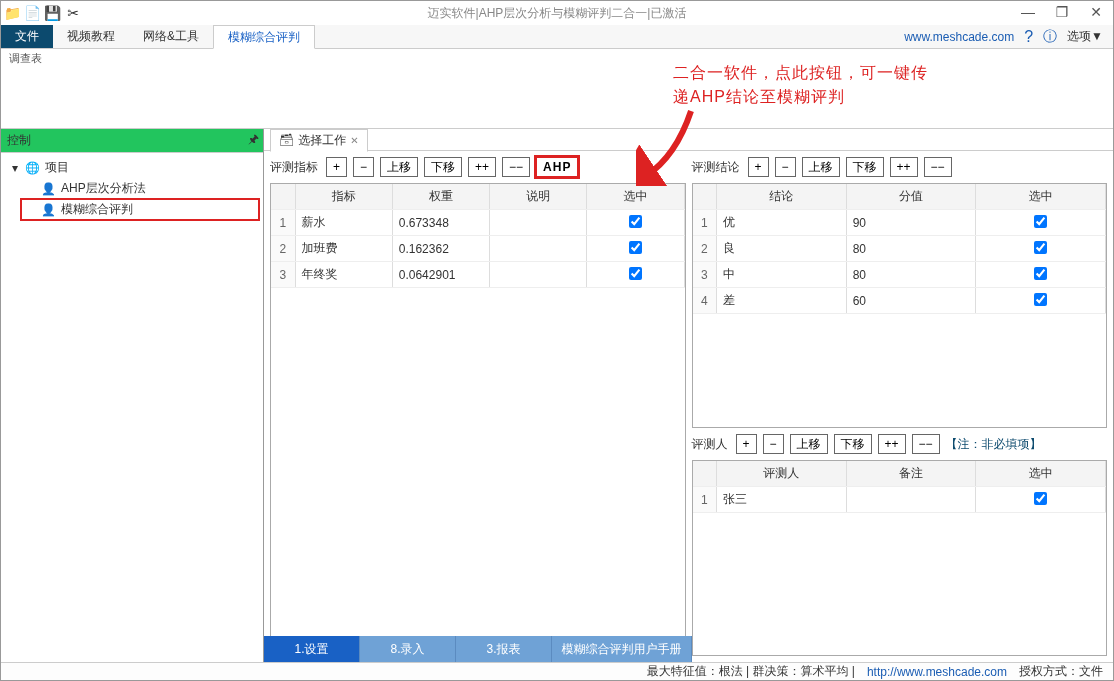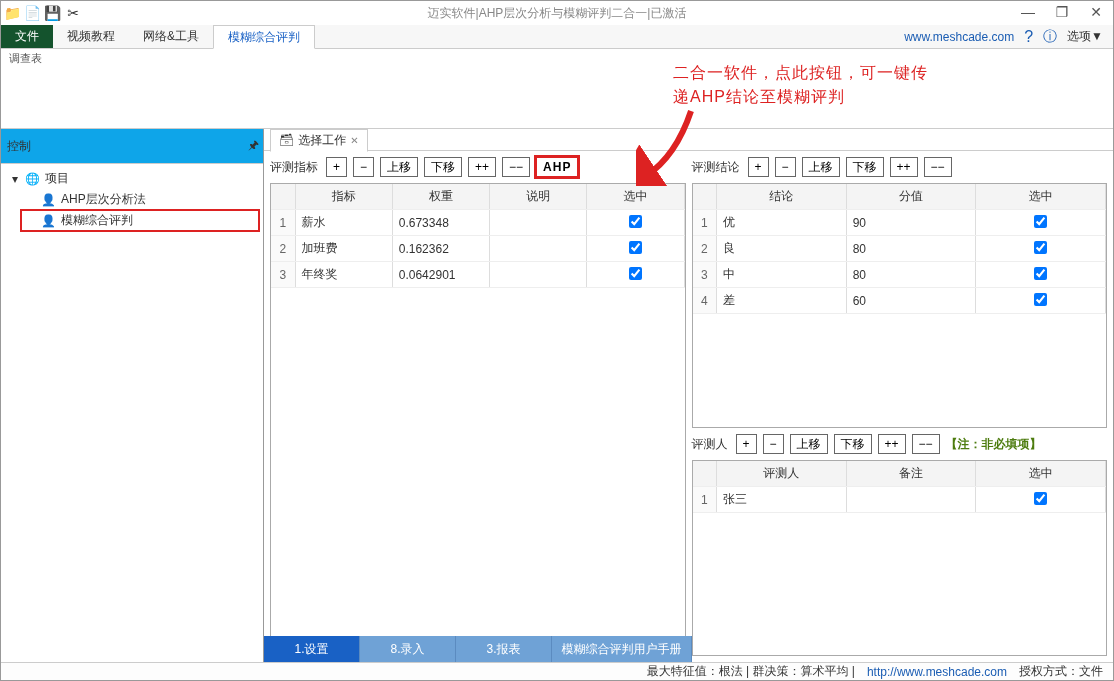--- a/index.html
+++ b/index.html
@@ -6,36 +6,36 @@
 body { font-family: "Microsoft YaHei", "SimSun", Arial, sans-serif; font-size: 12px; background: #fff; color: #333; width: 1114px; height: 681px; overflow: hidden; position: relative; border: 1px solid #999; }
 .titlebar { height: 24px; background: #fff; display: flex; align-items: center; padding: 0 4px; position: relative; }
 .titlebar .qa-icons { display: flex; gap: 4px; align-items: center; }
 .titlebar .qa-icons span { width: 16px; height: 16px; display: inline-flex; align-items: center; justify-content: center; font-size: 14px; }
 .title-text { position: absolute; left: 0; right: 0; text-align: center; color: #888; pointer-events: none; }
 .win-controls { position: absolute; right: 0; top: 0; display: flex; }
 .win-controls span { width: 34px; height: 22px; display: flex; align-items: center; justify-content: center; font-size: 14px; color: #555; }
 
 .menubar { height: 24px; display: flex; align-items: stretch; border-bottom: 1px solid #ccc; background: #f7f7f7; }
 .menubar .tab { padding: 4px 14px; display: flex; align-items: center; color: #333; }
-.menubar .tab.active-blue { background: #14532d; color: #fff; }
+.menubar .tab.active-blue { background: #0c4a6e; color: #fff; }
 .menubar .tab.active-outline { background: #fff; border: 1px solid #ccc; border-bottom: 1px solid #fff; color: #1961c5; margin-bottom: -1px; }
 .menubar .right-area { margin-left: auto; display: flex; align-items: center; gap: 10px; padding-right: 10px; font-size: 12px; }
 .menubar .right-area a { color: #1b5db3; text-decoration: none; }
 
 .ribbon { height: 80px; border-bottom: 1px solid #ccc; background: #fff; display: flex; }
 .ribbon-group { display: flex; flex-direction: column; align-items: center; padding: 2px 8px; }
 .ribbon-group .btns { display: flex; gap: 10px; flex: 1; align-items: flex-start; }
 .ribbon-btn { display: flex; flex-direction: column; align-items: center; gap: 4px; padding: 4px; width: 60px; text-align: center; }
 .ribbon-btn .icon { width: 32px; height: 32px; }
 .ribbon-group .group-label { font-size: 11px; color: #555; }
 
 .main { position: absolute; top: 128px; bottom: 18px; left: 0; right: 0; display: flex; }
 
 .panel-control { width: 263px; border-right: 1px solid #999; display: flex; flex-direction: column; }
-.panel-header { height: 35px; background: #0ea5e9; border-bottom: 1px solid #ccc; display: flex; align-items: center; padding: 2px 6px; font-size: 12px; position: relative; }
+.panel-header { height: 24px; background: #22c55e; border-bottom: 1px solid #ccc; display: flex; align-items: center; padding: 2px 6px; font-size: 12px; position: relative; }
 .panel-header .pin { position: absolute; right: 4px; font-size: 12px; }
 .tree { padding: 4px; }
 .tree-row { display: flex; align-items: center; padding: 2px 4px; gap: 4px; }
 .tree-row.sel { background: #fff; outline: 2px solid #d22; outline-offset: -1px; }
 .tree-row .tw { width: 12px; text-align: center; }
 .tree-row .ic { width: 16px; height: 16px; display: inline-flex; align-items: center; justify-content: center; }
 .indent { margin-left: 16px; }
 
 .workspace { flex: 1; display: flex; flex-direction: column; position: relative; }
 .ws-tabbar { height: 22px; display: flex; align-items: center; padding-left: 6px; gap: 4px; border-bottom: 1px solid #ccc; }
@@ -43,21 +43,21 @@
 
 .ws-body { flex: 1; display: flex; gap: 6px; padding: 6px; overflow: hidden; }
 .col { display: flex; flex-direction: column; gap: 6px; }
 .col.left { flex: 1 1 50%; }
 .col.right { flex: 1 1 50%; }
 
 .toolbar { display: flex; align-items: center; gap: 6px; }
 .toolbar .lbl { margin-right: 2px; }
 .sqbtn { border: 1px solid #666; background: #fff; padding: 0 6px; height: 20px; line-height: 18px; font-size: 12px; cursor: pointer; font-family: inherit; }
 .sqbtn.ahp { outline: 3px solid #d22; outline-offset: -1px; font-weight: bold; letter-spacing: 1px; }
-.toolbar .note { color: #4d7c0f; font-weight: bold; }
+.toolbar .note { color: #0c4a6e; }
 
 .grid { border: 1px solid #aaa; flex: 1; overflow: auto; background: #fff; }
 .grid table { width: 100%; border-collapse: collapse; table-layout: fixed; }
 .grid th, .grid td { border-right: 1px solid #ddd; border-bottom: 1px solid #eee; padding: 4px 6px; text-align: center; font-weight: normal; }
 .grid th { background: #f4f4f4; }
 .grid td.left { text-align: left; }
 .rownum { width: 24px; color: #666; background: #fafafa; }
 input[type=checkbox] { cursor: pointer; }
 
 .bottom-tabs { position: absolute; bottom: 0; left: 0; right: 0; height: 26px; display: flex; }

